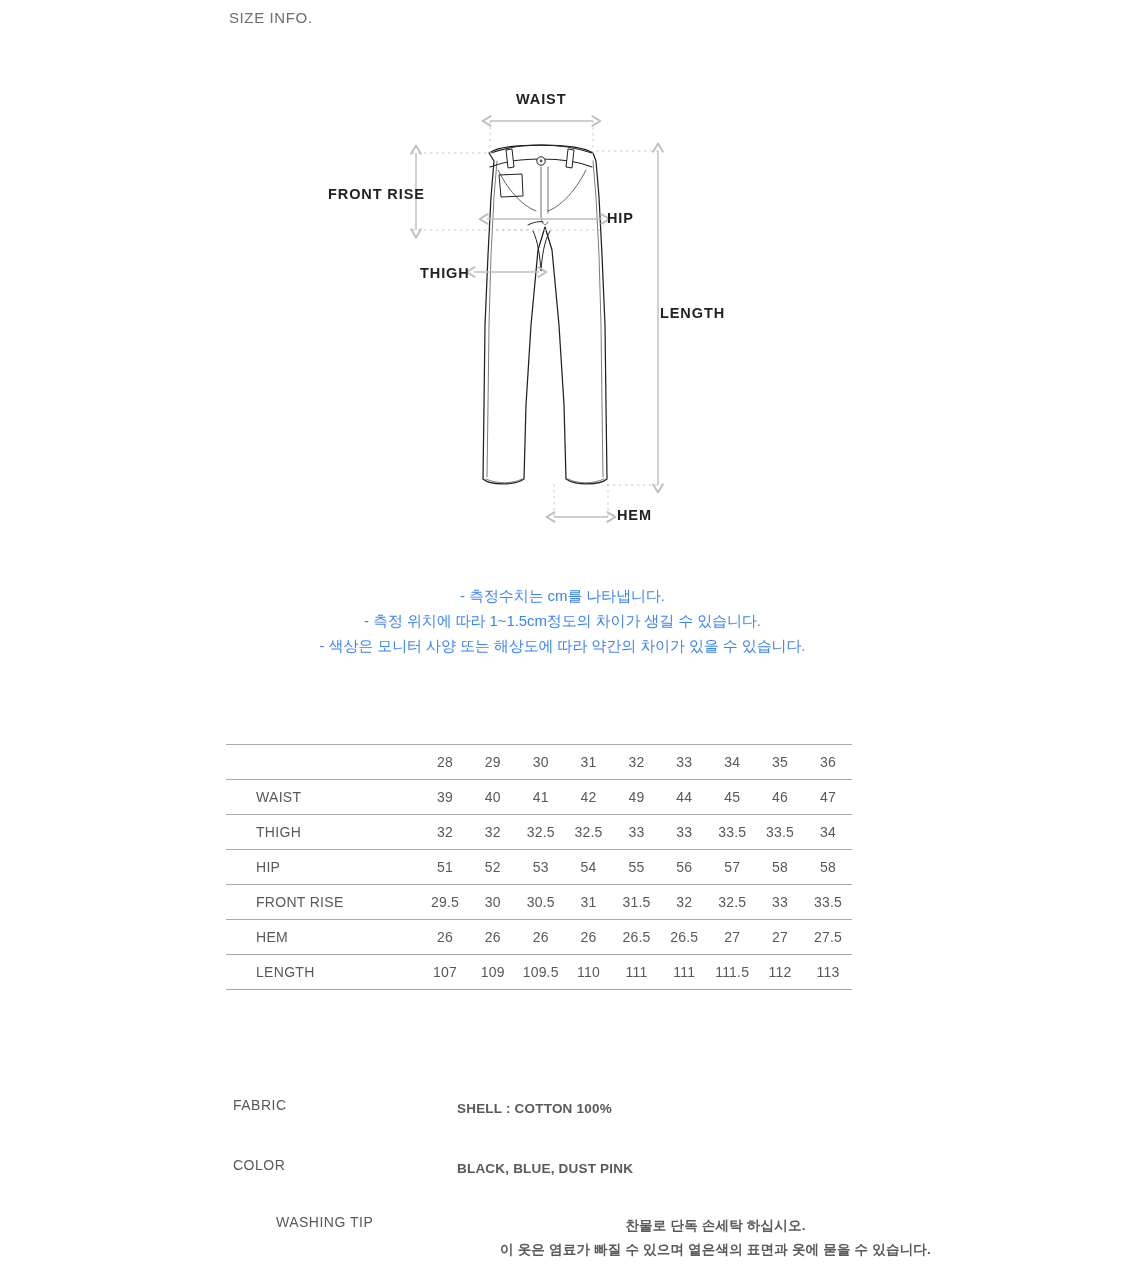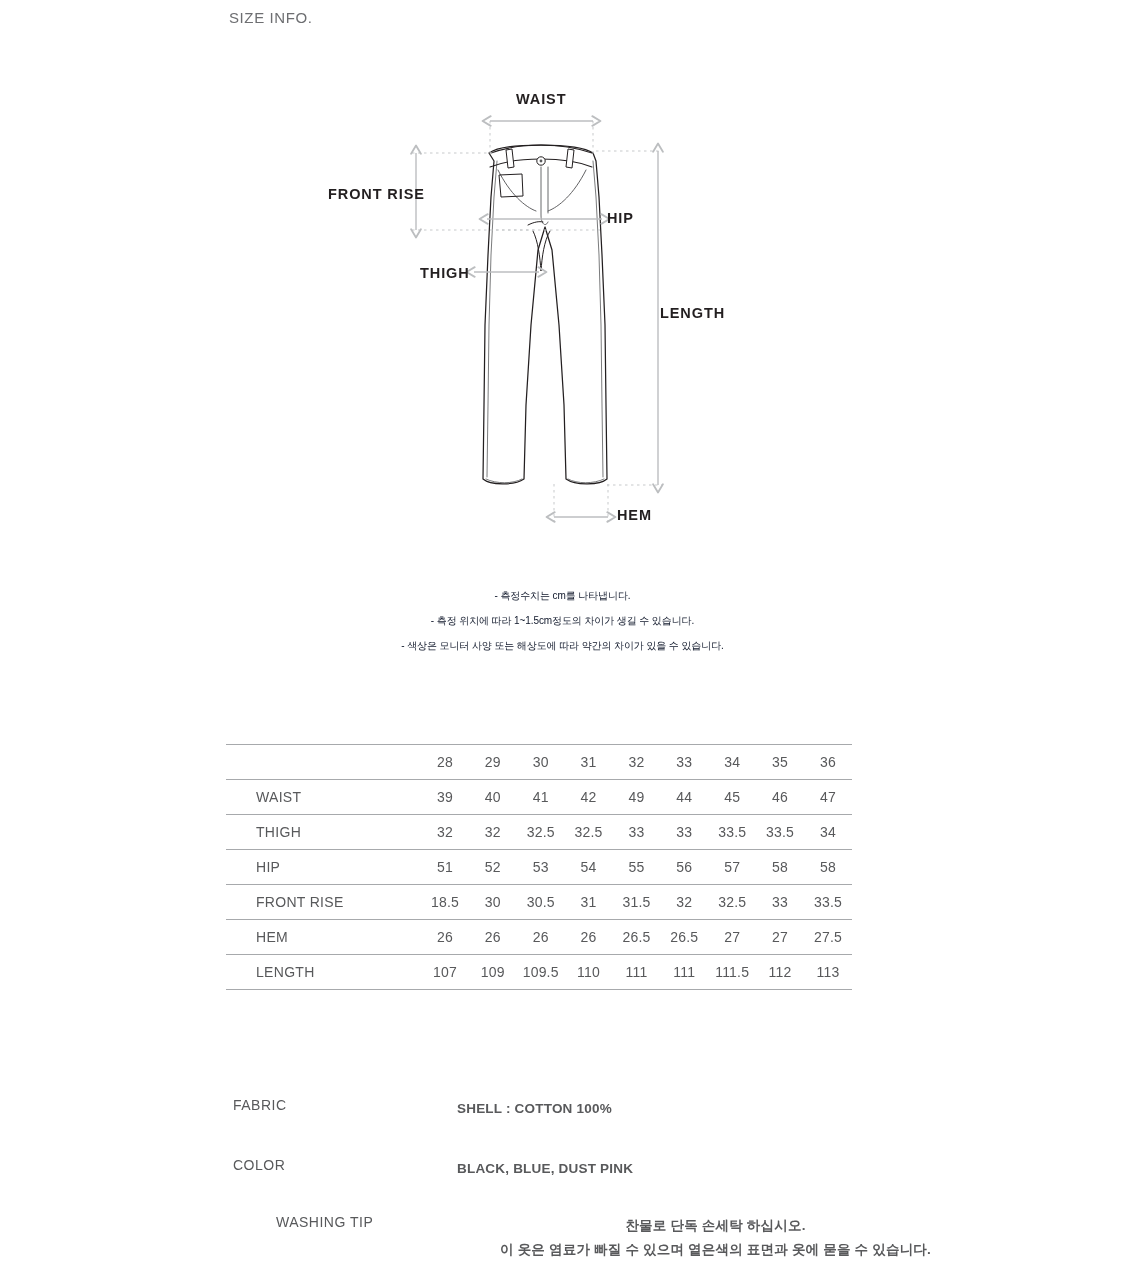--- a/index.html
+++ b/index.html
@@ -60,23 +60,23 @@
 
   
   .notes {
     position: absolute;
     left: 0;
     top: 583px;
     width: 1125px;
     text-align: center;
   }
   .note-line {
-    font-size: 10px;
+    font-size: 15px;
     line-height: 25px;
-    color: #0f172a;
+    color: #3b82f6;
     letter-spacing: -0.1px;
   }
 
   
   .size-table-wrap {
     position: absolute;
     left: 226px;
     top: 744px;
     width: 626px;
   }
@@ -320,21 +320,21 @@
           <td class="val">54</td>
           <td class="val">55</td>
           <td class="val">56</td>
           <td class="val">57</td>
           <td class="val">58</td>
           <td class="val">58</td>
         </tr>
 
         <tr>
           <td class="rowhead">FRONT RISE</td>
-          <td class="val">18.5</td>
+          <td class="val">29.5</td>
           <td class="val">30</td>
           <td class="val">30.5</td>
           <td class="val">31</td>
           <td class="val">31.5</td>
           <td class="val">32</td>
           <td class="val">32.5</td>
           <td class="val">33</td>
           <td class="val">33.5</td>
         </tr>
 

